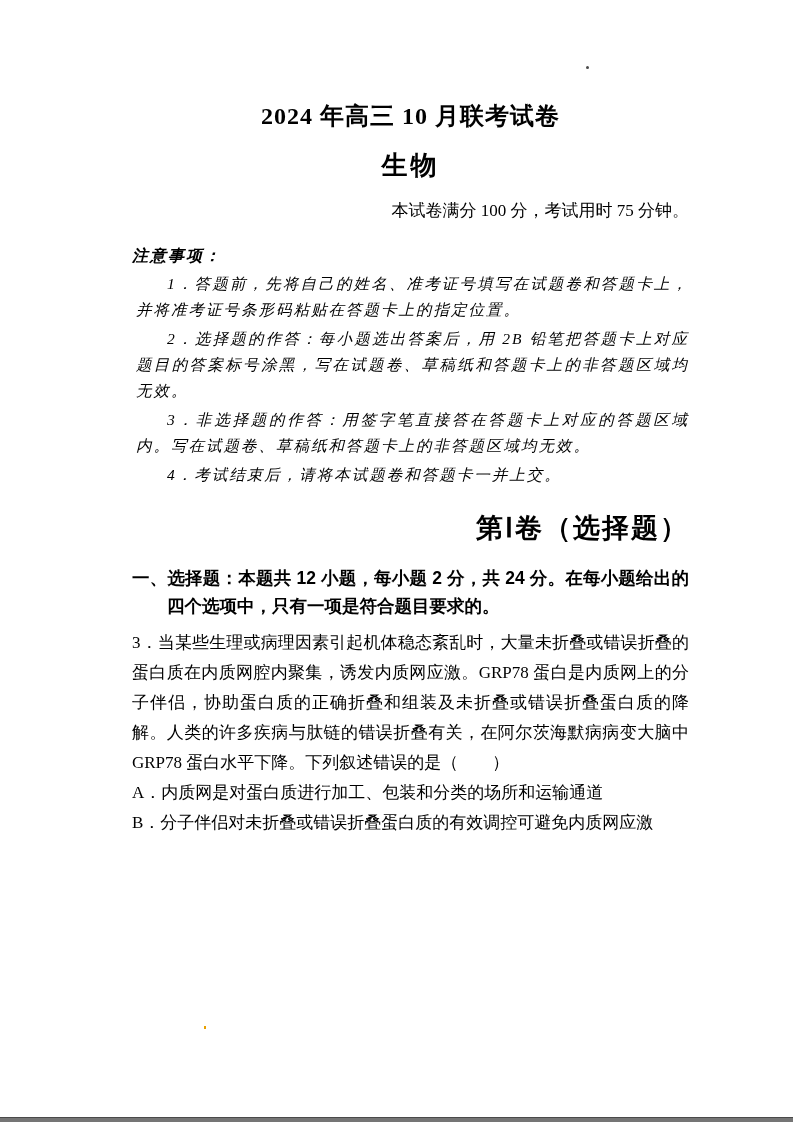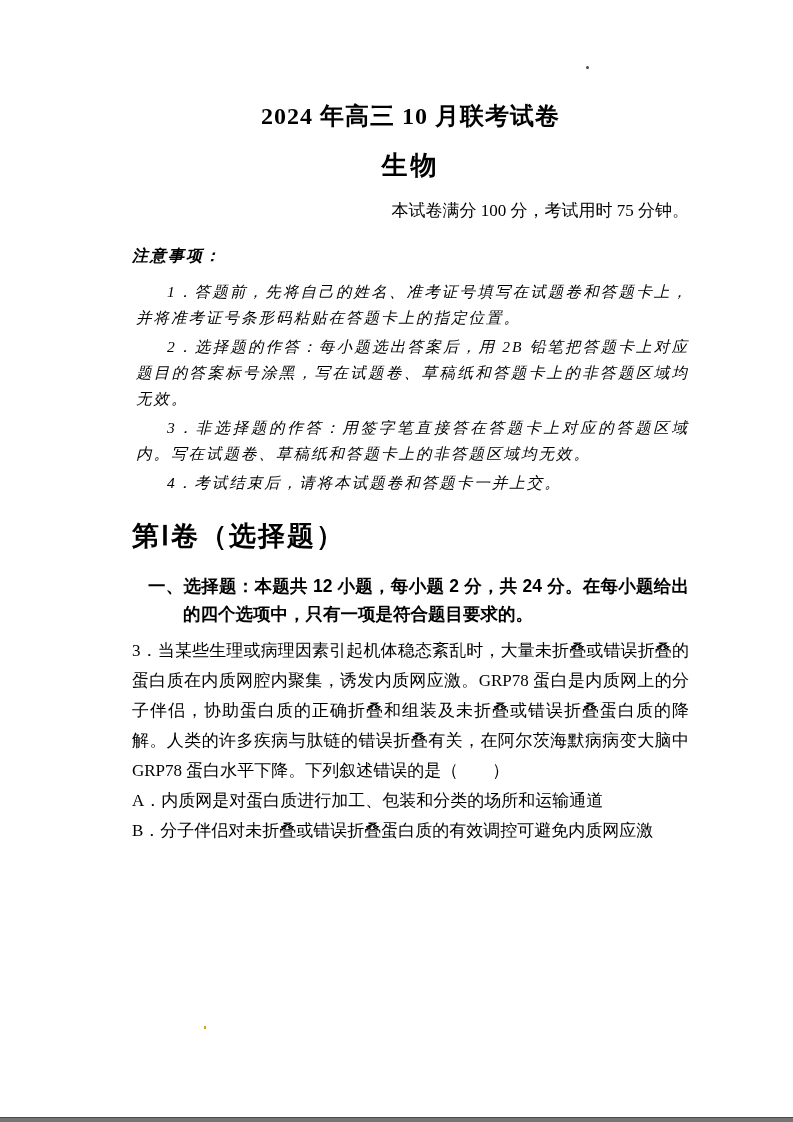--- a/index.html
+++ b/index.html
@@ -32,45 +32,45 @@
     font-weight: bold;
     letter-spacing: 3px;
     font-family: "Liberation Sans", "DejaVu Sans", sans-serif;
   }
   .exam-info {
     margin: 16px 0 0 0;
     text-align: right;
     font-size: 17px;
   }
   .notice-head {
-    margin: 24px 0 12px 0;
+    margin: 24px 0 4px 0;
     font-size: 16px;
     font-weight: bold;
     font-style: italic;
     letter-spacing: 2px;
   }
   .notice-item {
     margin: 3px 0 0 4px;
     font-size: 15.5px;
     font-style: italic;
     line-height: 26px;
     letter-spacing: 2px;
     text-indent: 2em;
     text-align: justify;
   }
   .section-title {
     margin: 22px 0 18px 0;
-    text-align: left;
+    text-align: right;
     font-size: 27px;
     font-weight: bold;
     letter-spacing: 2px;
     font-family: Liberation Sans, sans-serif;
   }
   .section-instruction {
-    margin: 12px 0 0 16px;
+    margin: 12px 0 0 0;
     font-size: 17.5px;
     font-weight: bold;
     line-height: 28px;
     padding-left: 2em;
     text-indent: -2em;
     text-align: justify;
     font-family: "Liberation Sans", "DejaVu Sans", sans-serif;
   }
   .question-stem {
     margin: 8px 0 0 0;

